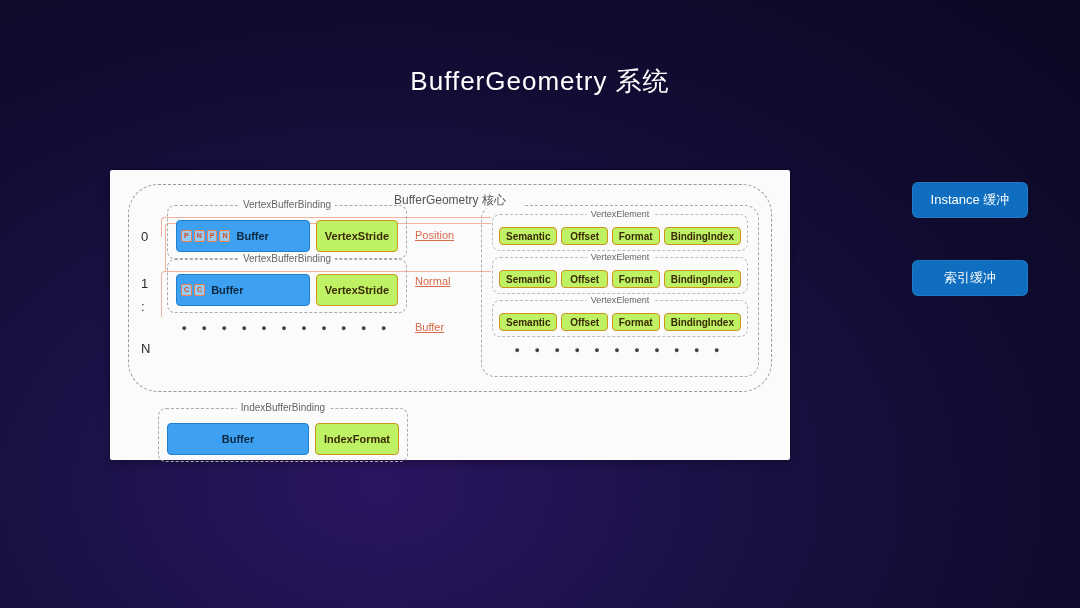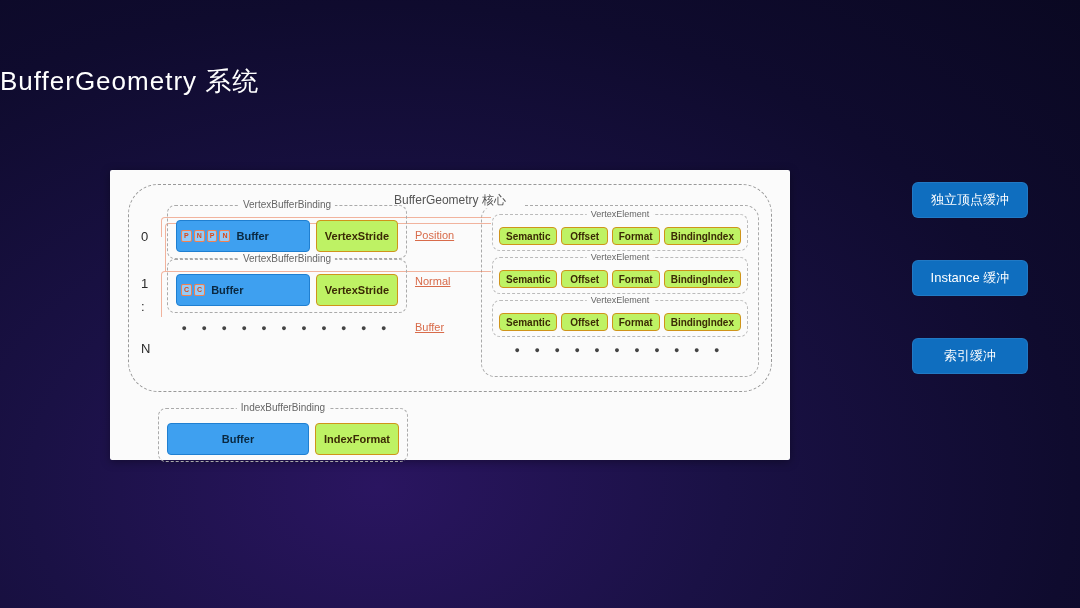--- a/index.html
+++ b/index.html
@@ -9,20 +9,21 @@
     font-family: "Helvetica Neue", Arial, "PingFang SC", "Microsoft YaHei", sans-serif;
     color: #fff;
     overflow: hidden;
     position: relative;
   }
 
   .title {
     position: absolute;
     top: 64px;
     left: 0; right: 0;
+    text-align: center;
     font-size: 26px;
     font-weight: 400;
     letter-spacing: 1px;
   }
 
   
   .sidebar {
     position: absolute;
     right: 52px;
     top: 182px;
@@ -239,21 +240,20 @@
     border-right: none;
     border-bottom: none;
   }
 </style>
 </head>
 <body>
 
 <h1 class="title">BufferGeometry 系统</h1>
 
 <div class="sidebar">
-  <div class="nav-btn">独立顶点缓冲</div>
   <div class="nav-btn">Instance 缓冲</div>
   <div class="nav-btn">索引缓冲</div>
 </div>
 
 <div class="card">
 
   <div class="core">
     <div class="core-title">BufferGeometry 核心</div>
 
     <div class="connectors conn-wrap">

